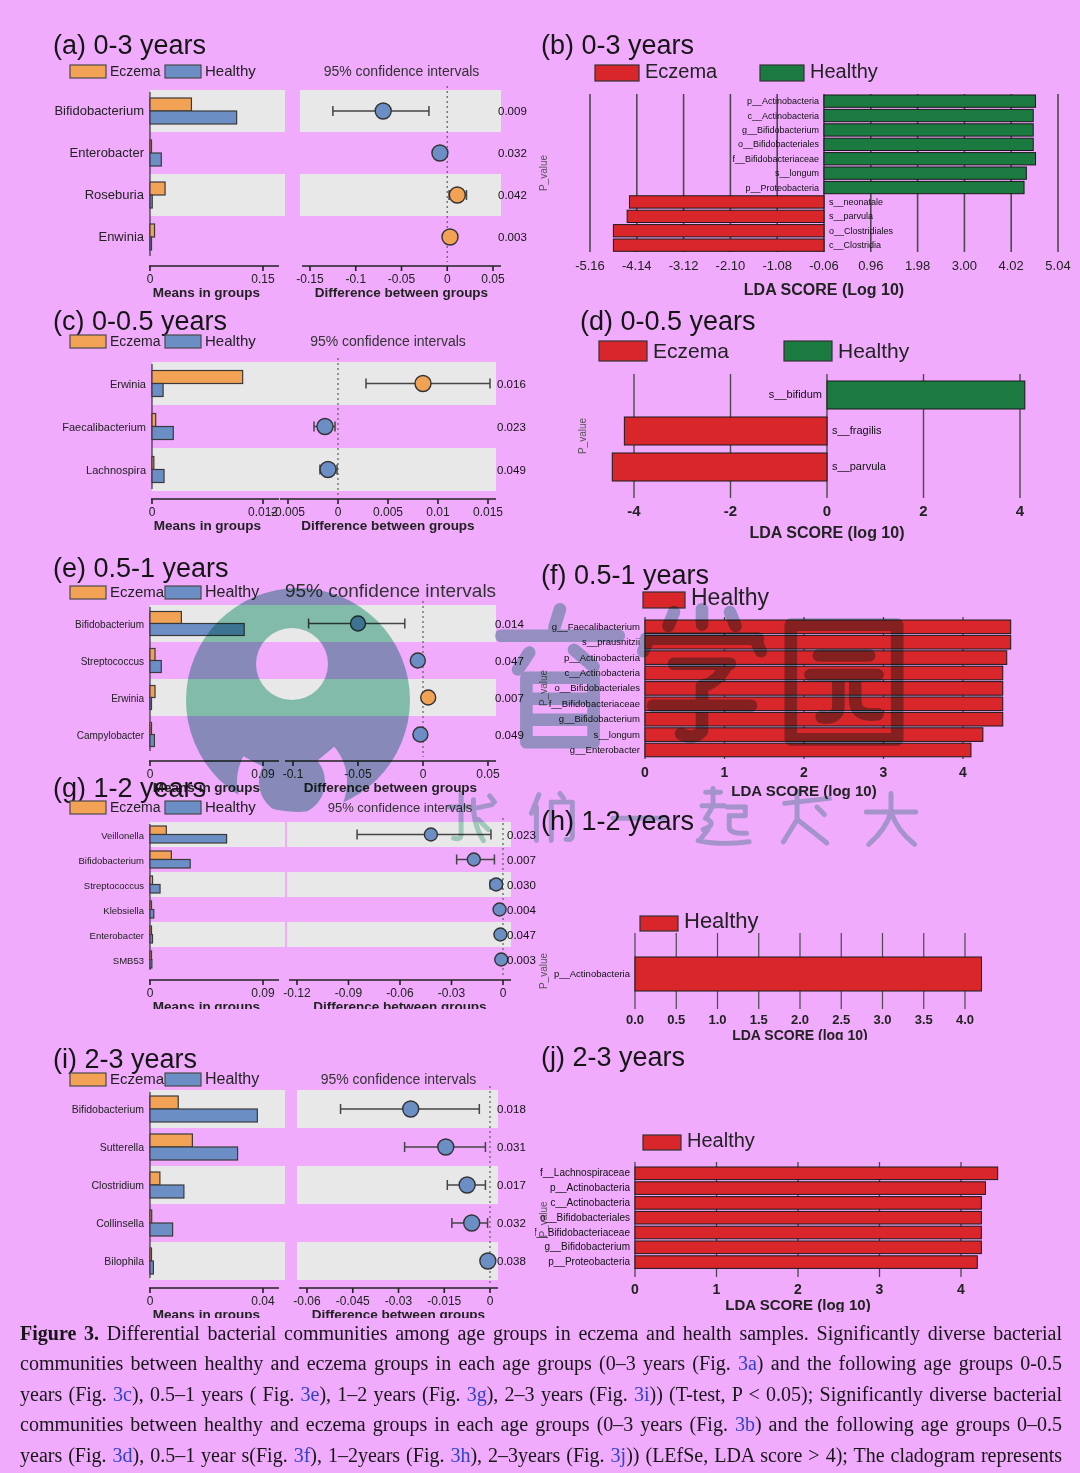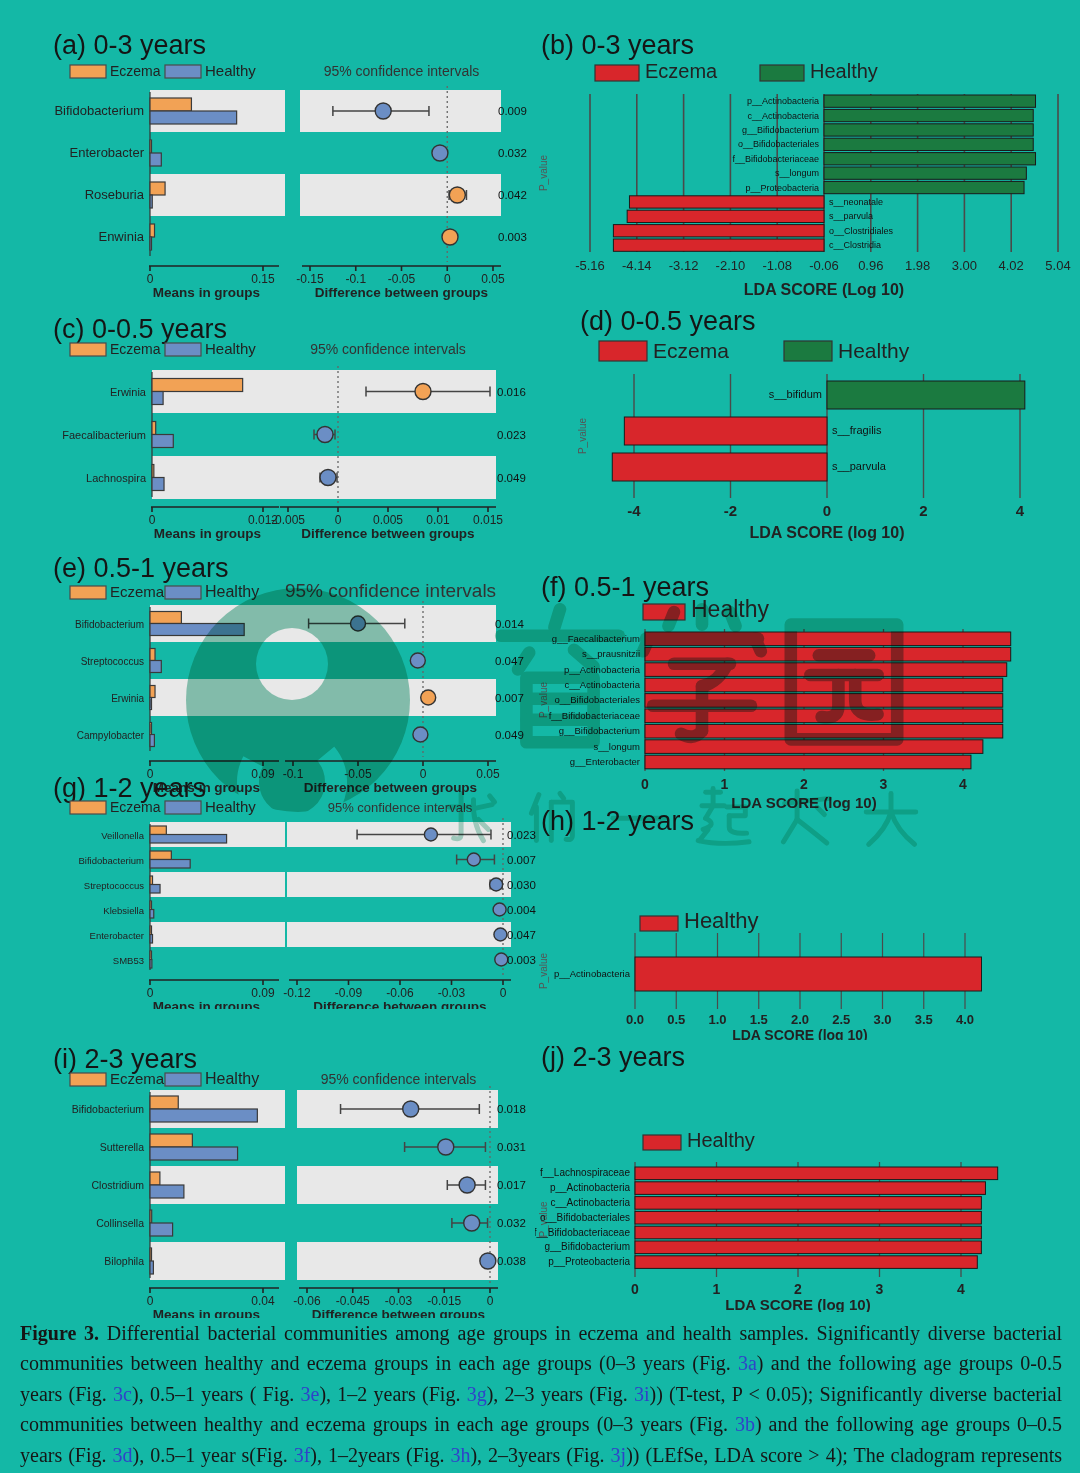--- a/index.html
+++ b/index.html
@@ -1,16 +1,16 @@
 <!DOCTYPE html>
 <html><head>
 <meta charset="utf-8">
 <style>
   html,body{margin:0;padding:0;background:#fff;}
-  .page{position:relative;width:1080px;height:1473px;background:#14b8a6;overflow:hidden;
+  .page{position:relative;width:1080px;height:1473px;background:#f0abfc;overflow:hidden;
         font-family:"Liberation Sans","DejaVu Sans",sans-serif;}
   .panel{position:absolute;}
   .panel svg{display:block;}
   svg text{font-family:"Liberation Sans","DejaVu Sans",sans-serif;}
   .caption{position:absolute;left:20px;top:1318px;width:1042px;
            font-family:Liberation Serif, serif;
            font-size:20px;line-height:1.52;color:#161616;text-align:justify;}
   .caption .seg-b{font-weight:700;}
   .caption .link{color:#2F43C9;}
   .watermark{position:absolute;left:0;top:0;width:1080px;height:1473px;
@@ -134,21 +134,21 @@
         <text x="242.20000000000002" y="252" text-anchor="middle" font-size="13" font-weight="400" fill="#222">-1.08</text>
         <text x="289.00000000000006" y="252" text-anchor="middle" font-size="13" font-weight="400" fill="#222">-0.06</text>
         <text x="335.80000000000007" y="252" text-anchor="middle" font-size="13" font-weight="400" fill="#222">0.96</text>
         <text x="382.6" y="252" text-anchor="middle" font-size="13" font-weight="400" fill="#222">1.98</text>
         <text x="429.40000000000003" y="252" text-anchor="middle" font-size="13" font-weight="400" fill="#222">3.00</text>
         <text x="476.2" y="252" text-anchor="middle" font-size="13" font-weight="400" fill="#222">4.02</text>
         <text x="523" y="252" text-anchor="middle" font-size="13" font-weight="400" fill="#222">5.04</text>
         <text x="289" y="277" text-anchor="middle" font-size="16" font-weight="600" fill="#222">LDA SCORE (Log 10)</text>
       </svg>
     </div>
-  <div class="panel" id="panel-c" style="left: 35px; top: 308px; width: 505px; height: 243px;">
+  <div class="panel" id="panel-c" style="left: 35px; top: 300px; width: 505px; height: 243px;">
       <svg width="505" height="243" viewBox="0 0 505 243">
         <text x="18" y="30" font-size="27" fill="#151515">(c) 0-0.5 years</text>
         <rect x="35" y="35" width="36" height="13" fill="#F2A255" stroke="#4a4a4a" stroke-width="1.2"></rect>
         <text x="75" y="46" font-size="14" fill="#222">Eczema</text>
         <rect x="130" y="35" width="36" height="13" fill="#6B8EC5" stroke="#4a4a4a" stroke-width="1.2"></rect>
         <text x="170" y="46" font-size="15" fill="#222">Healthy</text>
         <text x="353" y="46" text-anchor="middle" font-size="14" fill="#333">95% confidence intervals</text>
         <rect x="117" y="62" width="135" height="43" fill="#E8E8E8"></rect>
         <rect x="243" y="62" width="218" height="43" fill="#E8E8E8"></rect>
         <rect x="117" y="148" width="135" height="43" fill="#E8E8E8"></rect>
@@ -283,21 +283,21 @@
         <text x="258" y="233" text-anchor="middle" font-size="12" fill="#222">-0.1</text>
         <line x1="323" y1="216" x2="323" y2="221" stroke="#222222" stroke-width="1.6"></line>
         <text x="323" y="233" text-anchor="middle" font-size="12" fill="#222">-0.05</text>
         <line x1="388" y1="216" x2="388" y2="221" stroke="#222222" stroke-width="1.6"></line>
         <text x="388" y="233" text-anchor="middle" font-size="12" fill="#222">0</text>
         <line x1="453" y1="216" x2="453" y2="221" stroke="#222222" stroke-width="1.6"></line>
         <text x="453" y="233" text-anchor="middle" font-size="12" fill="#222">0.05</text>
         <text x="355.5" y="247" text-anchor="middle" font-size="13.5" font-weight="600" fill="#222">Difference between groups</text>
       </svg>
     </div>
-  <div class="panel" id="panel-f" style="left: 535px; top: 561px; width: 545px; height: 250px;">
+  <div class="panel" id="panel-f" style="left: 535px; top: 549px; width: 545px; height: 250px;">
       <svg width="545" height="250" viewBox="0 0 545 250">
         <text x="6" y="35" font-size="27" fill="#151515">(f) 0.5-1 years</text>
         <rect x="108" y="43" width="42" height="16" fill="#D8262B" stroke="#333" stroke-width="1.2"></rect>
         <text x="156" y="56" font-size="23" fill="#222">Healthy</text>
         <text x="12" y="139" font-size="10" fill="#555" text-anchor="middle" transform="rotate(-90 12 139)">P_value</text>
         <line x1="110" y1="68" x2="110" y2="210" stroke="#4a4a4a" stroke-width="1.3"></line>
         <line x1="189.5" y1="68" x2="189.5" y2="210" stroke="#4a4a4a" stroke-width="1.3"></line>
         <line x1="269" y1="68" x2="269" y2="210" stroke="#4a4a4a" stroke-width="1.3"></line>
         <line x1="348.5" y1="68" x2="348.5" y2="210" stroke="#4a4a4a" stroke-width="1.3"></line>
         <line x1="428" y1="68" x2="428" y2="210" stroke="#4a4a4a" stroke-width="1.3"></line>

